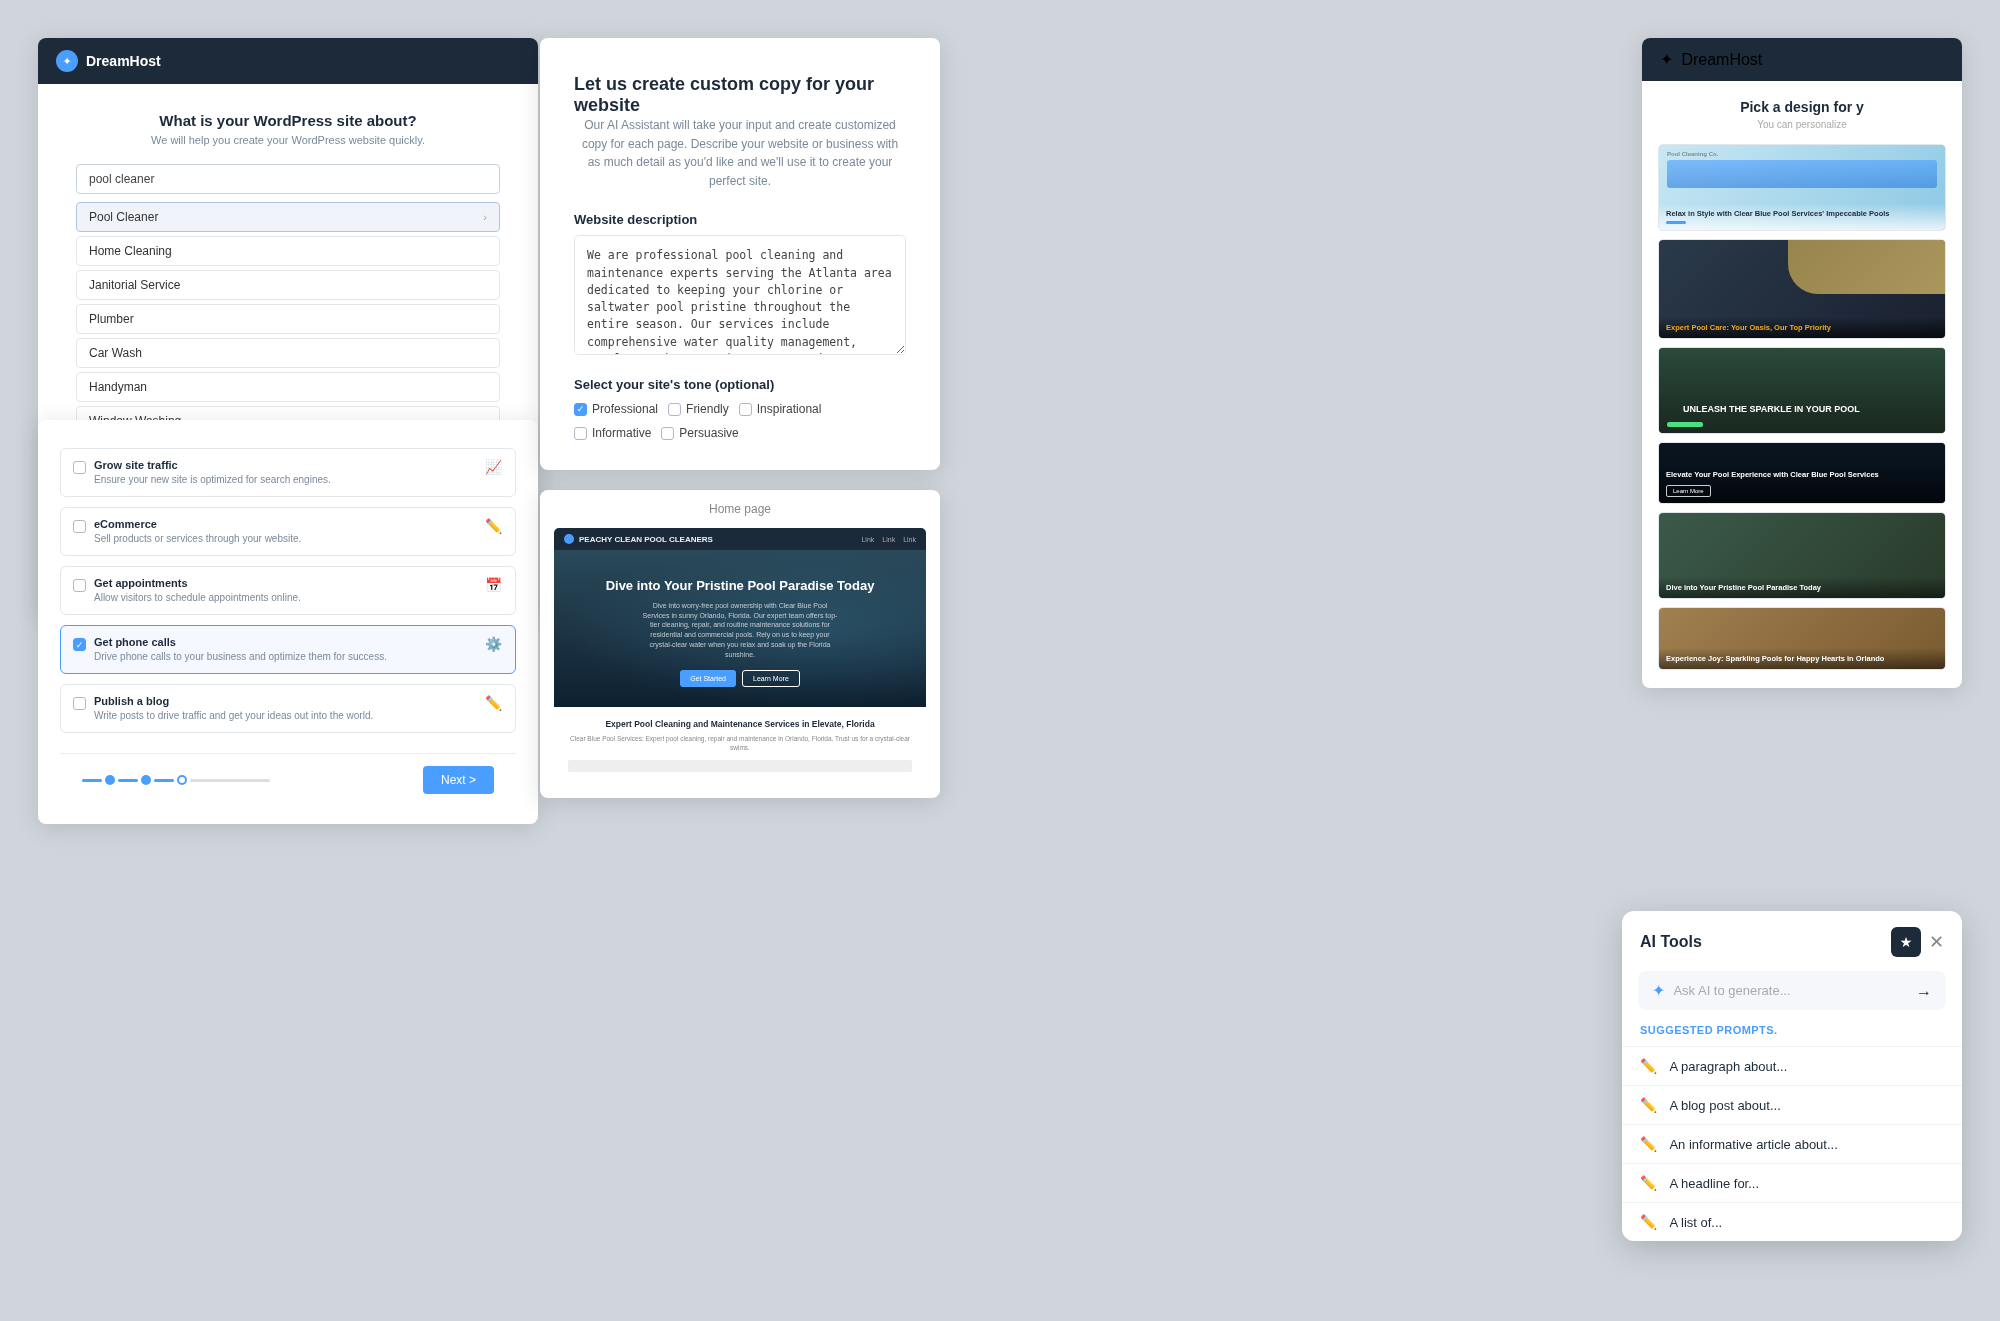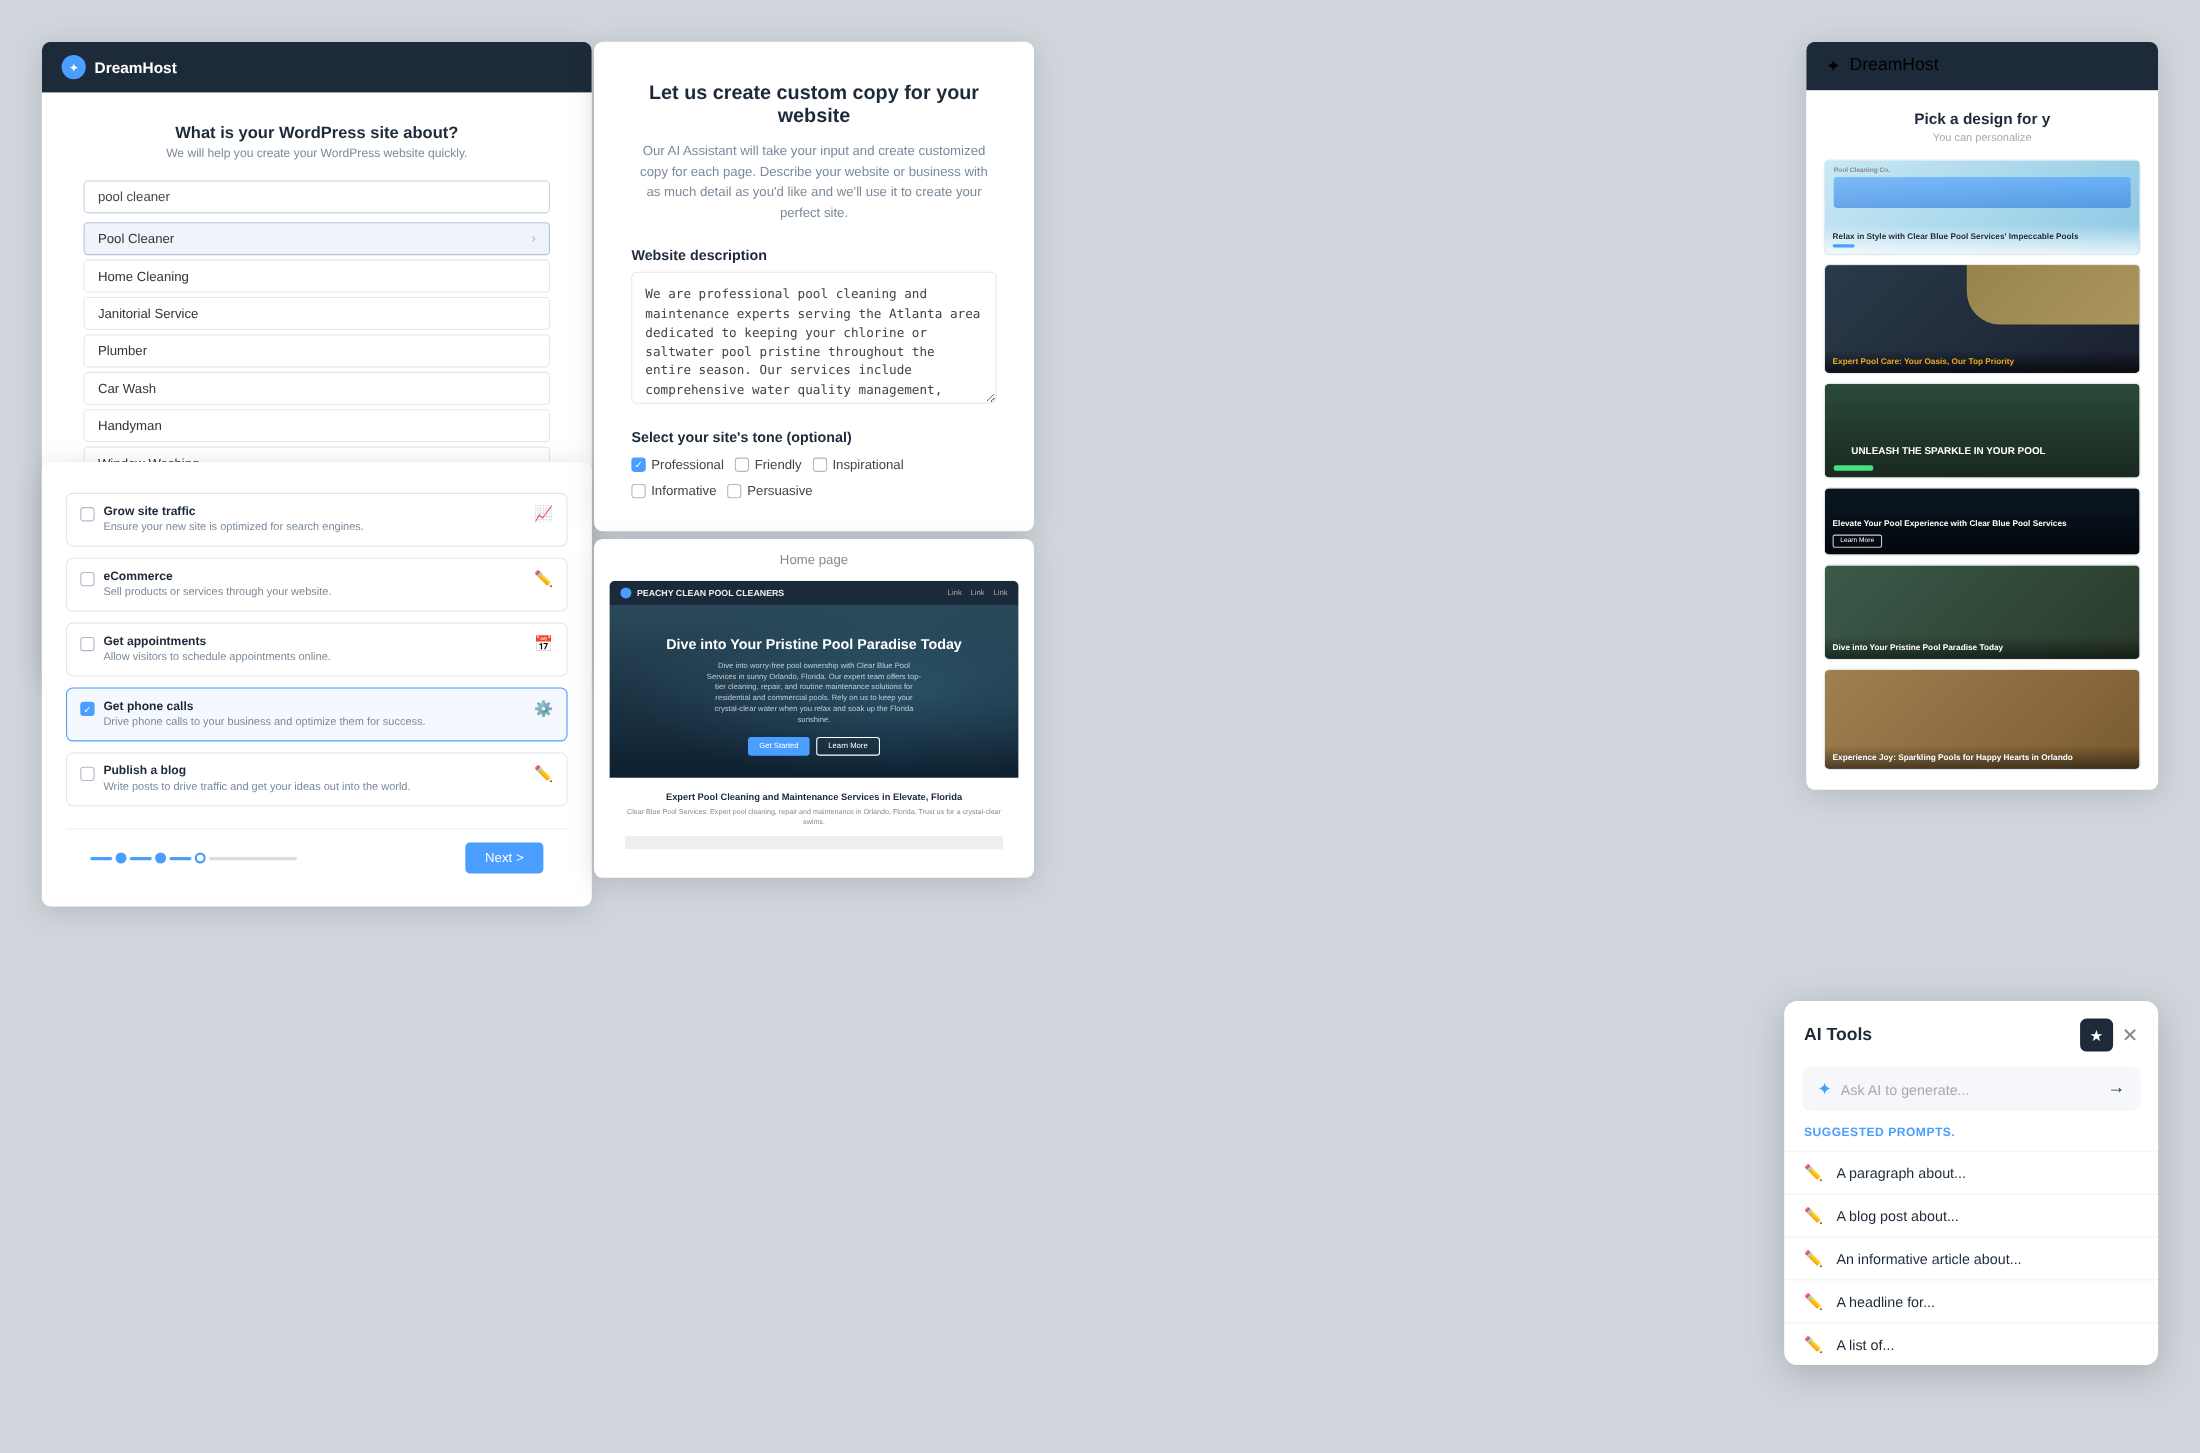--- a/index.html
+++ b/index.html
@@ -207,22 +207,22 @@
       width: 400px;
       background: #fff;
       border-radius: 8px;
       box-shadow: 0 4px 24px rgba(0,0,0,0.13);
       padding: 36px 34px 30px;
     }
     .center-title {
       font-size: 18px;
       font-weight: 700;
       color: #1d2a3a;
-      text-align: center;
-      margin-bottom: 12px;
+      text-align: left;
+      margin-bottom: 0;
     }
     .center-desc {
       font-size: 12px;
       color: #7a8a9a;
       text-align: center;
       line-height: 1.55;
       margin-bottom: 22px;
     }
     .section-label {
       font-size: 13px;
@@ -867,21 +867,21 @@
 
       <div class="design-card">
         <div class="design-card-img" style="height:85px;position:relative;background:linear-gradient(135deg,#3a5a4a 0%,#2a3a2a 100%);">
           <div class="dcard-text-overlay">
             <div class="dcard-headline">Dive into Your Pristine Pool Paradise Today</div>
           </div>
         </div>
       </div>
 
       <div class="design-card">
-        <div class="design-card-img" style="height:90px;position:relative;background:linear-gradient(135deg,#a08050 0%,#7a5a30 100%);">
+        <div class="design-card-img" style="height:61px;position:relative;background:linear-gradient(135deg,#a08050 0%,#7a5a30 100%);">
           <div class="dcard-text-overlay">
             <div class="dcard-headline">Experience Joy: Sparkling Pools for Happy Hearts in Orlando</div>
           </div>
         </div>
       </div>
     </div>
   </div>
 </div>
 
 <div class="panel-ai-tools">

